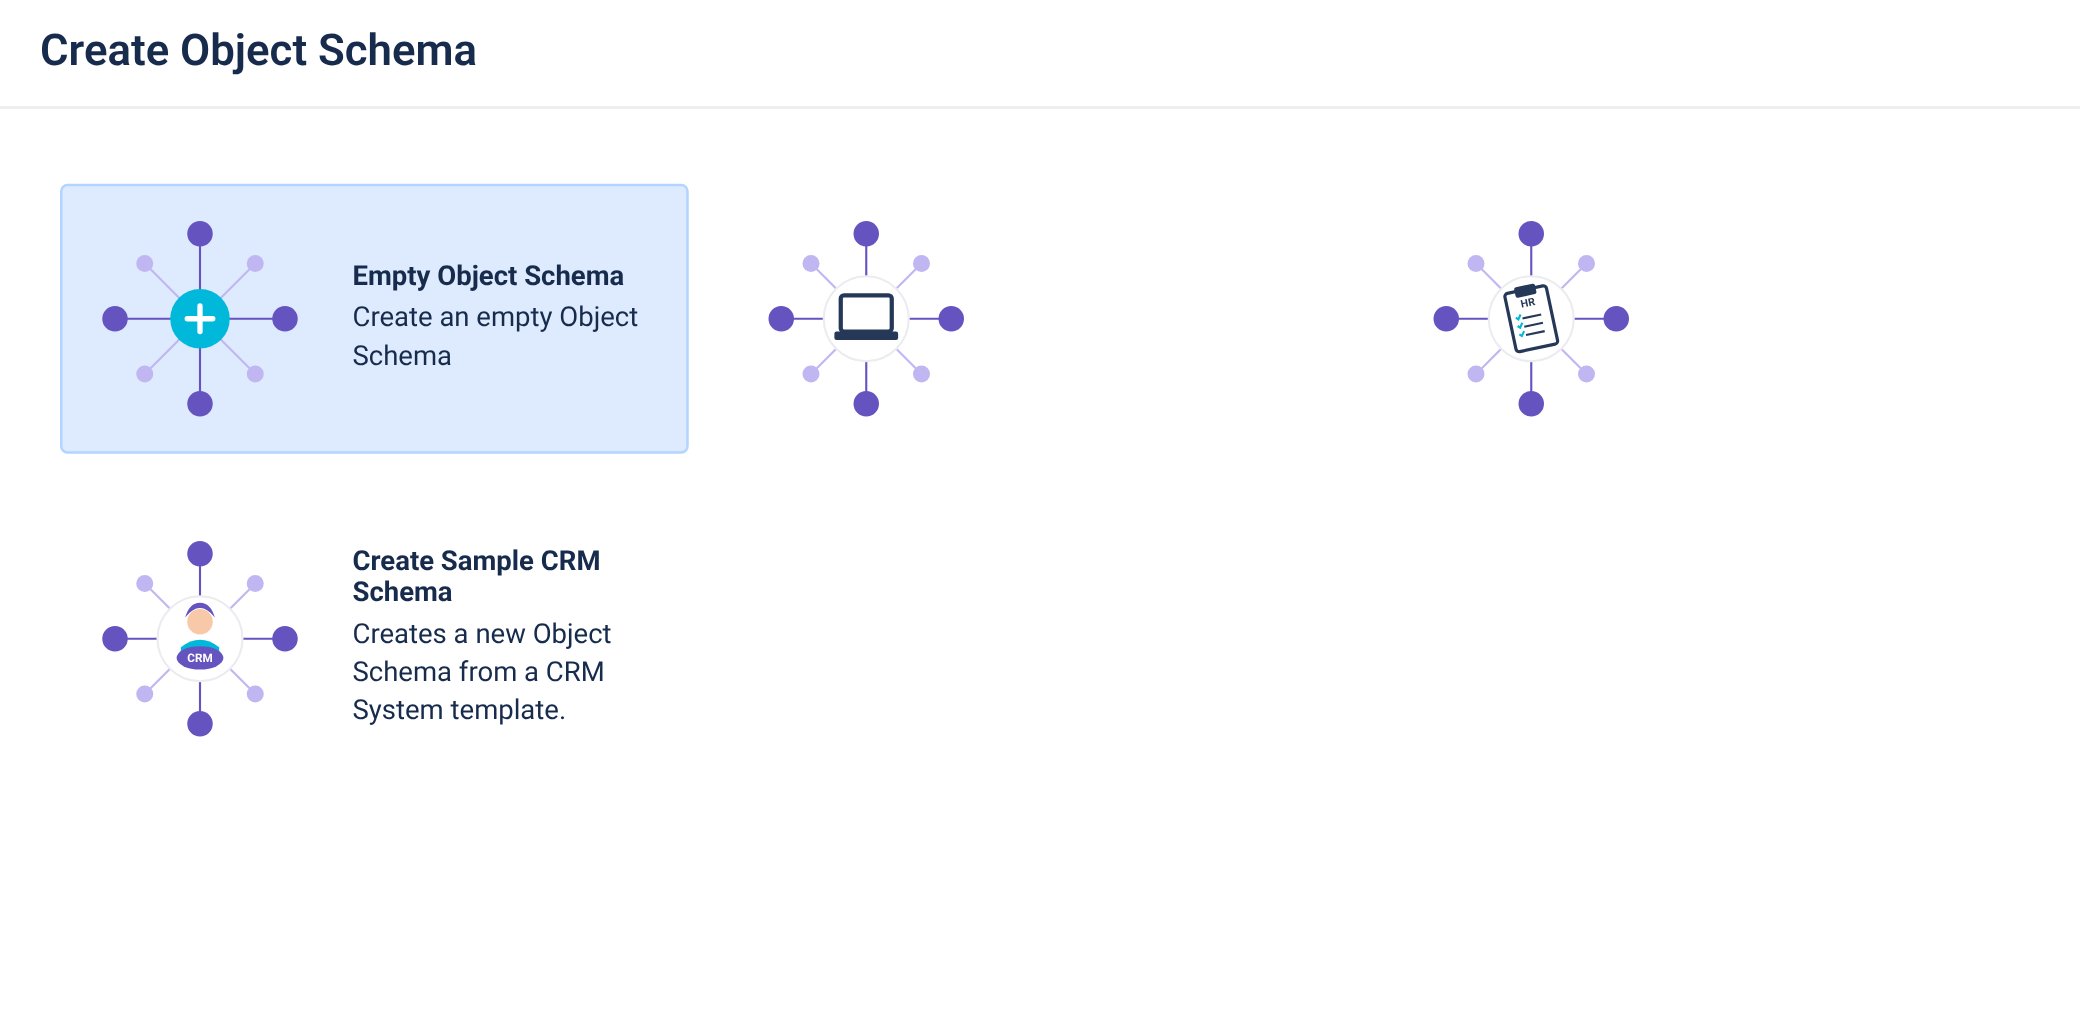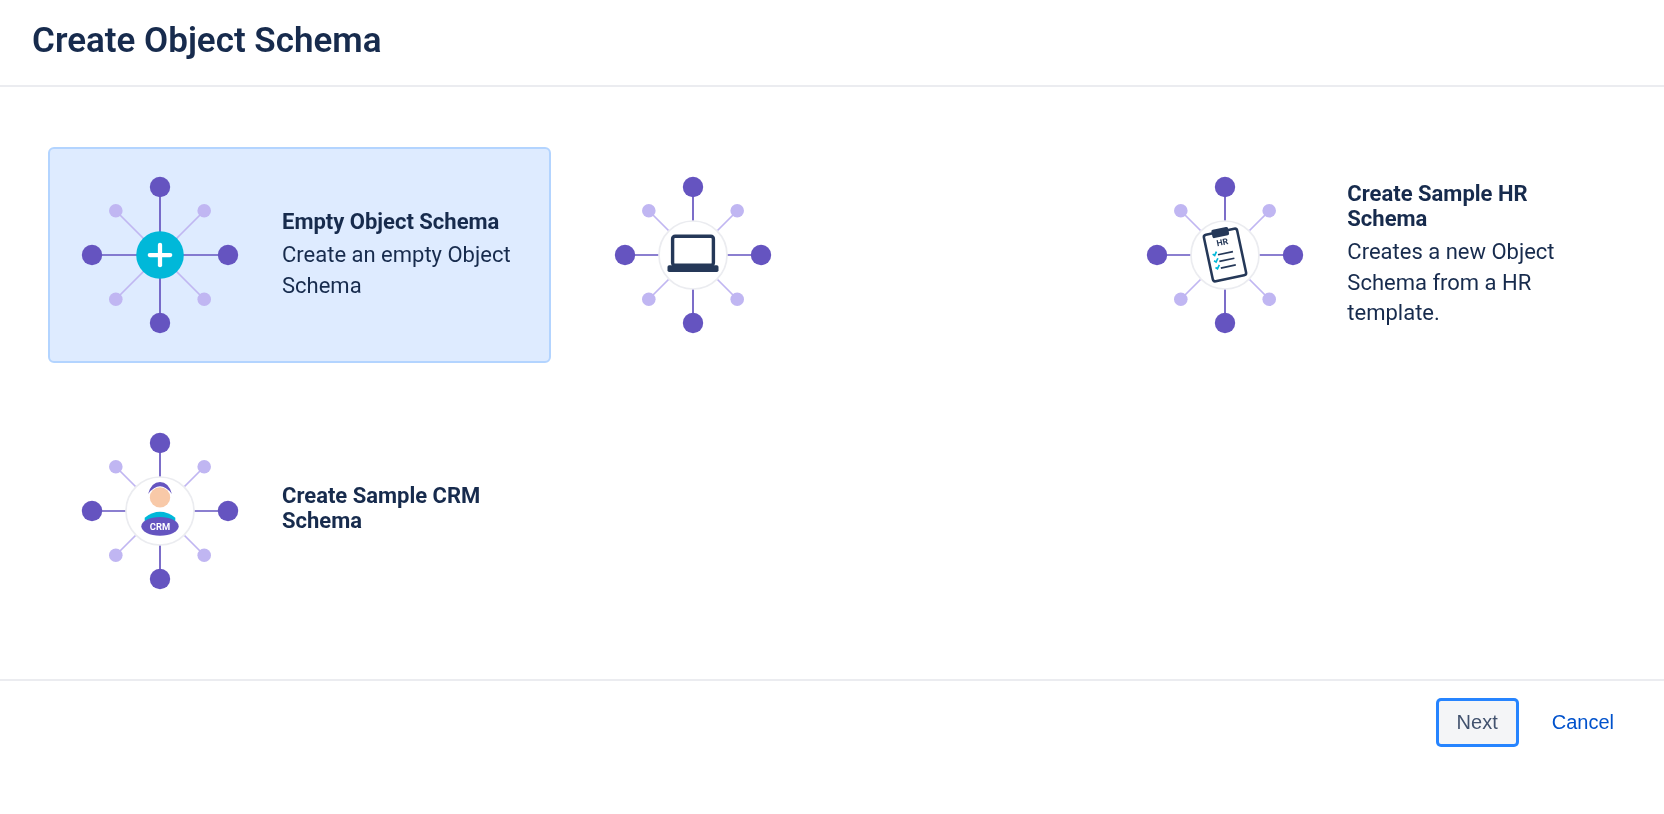--- a/index.html
+++ b/index.html
@@ -199,24 +199,20 @@
               <text x="100" y="88" font-size="10" font-weight="700" fill="#253858" text-anchor="middle">HR</text>
               <line x1="92" y1="98" x2="110" y2="98" stroke="#253858" stroke-width="2"></line>
               <line x1="92" y1="106" x2="110" y2="106" stroke="#253858" stroke-width="2"></line>
               <line x1="92" y1="114" x2="110" y2="114" stroke="#253858" stroke-width="2"></line>
               <path d="M86 96 l2 2 l3 -4" stroke="#00B8D9" stroke-width="2" fill="none"></path>
               <path d="M86 104 l2 2 l3 -4" stroke="#00B8D9" stroke-width="2" fill="none"></path>
               <path d="M86 112 l2 2 l3 -4" stroke="#00B8D9" stroke-width="2" fill="none"></path>
             </g>
           </svg>
         </div>
-        <div class="option-text">
-          <div class="option-title">Create Sample HR Schema</div>
-          <div class="option-desc">Creates a new Object Schema from a HR template.</div>
-        </div>
       </div>
 
       <div class="option-card">
         <div class="option-icon">
           <svg width="170" height="170" viewBox="0 0 200 200">
             <line x1="100" y1="100" x2="100" y2="20" stroke="#6554C0" stroke-width="2"></line>
             <line x1="100" y1="100" x2="100" y2="180" stroke="#6554C0" stroke-width="2"></line>
             <line x1="100" y1="100" x2="20" y2="100" stroke="#6554C0" stroke-width="2"></line>
             <line x1="100" y1="100" x2="180" y2="100" stroke="#6554C0" stroke-width="2"></line>
             <line x1="100" y1="100" x2="45" y2="45" stroke="#C0B6F2" stroke-width="2"></line>
@@ -236,23 +232,20 @@
             <path d="M 88 84 a 12 12 0 0 1 24 0 a 12 12 0 0 1 -24 0" fill="#F8C9A8"></path>
             <path d="M 86 80 q 14 -18 28 0 q -4 -14 -14 -14 q -10 0 -14 14" fill="#6554C0"></path>
             <path d="M 82 108 q 18 -14 36 0 l 0 8 l -36 0 z" fill="#00B8D9"></path>
 
             <ellipse cx="100" cy="118" rx="22" ry="11" fill="#6554C0"></ellipse>
             <text x="100" y="122" font-size="11" font-weight="700" fill="#fff" text-anchor="middle">CRM</text>
           </svg>
         </div>
         <div class="option-text">
           <div class="option-title">Create Sample CRM Schema</div>
+          <div class="option-desc">Creates a new Object Schema from a CRM System template.</div>
         </div>
       </div>
 
     </div>
   </div>
 
-  <div class="dialog-footer">
-    <button class="btn btn-next">Next</button>
-    <button class="btn btn-cancel">Cancel</button>
-  </div>
 </div>
 
 </body></html>

